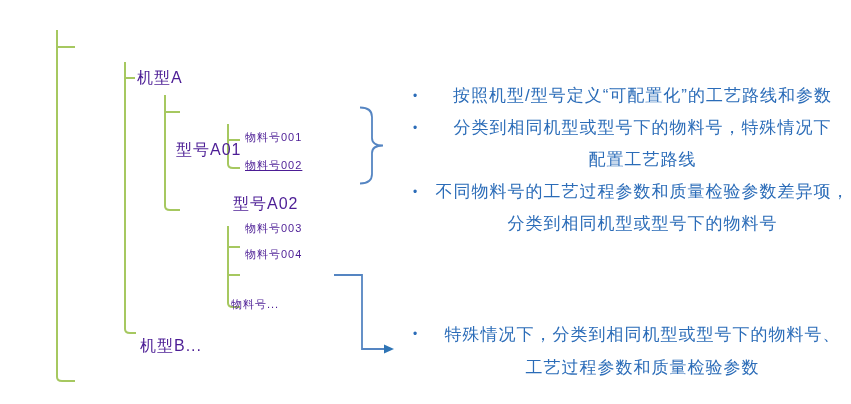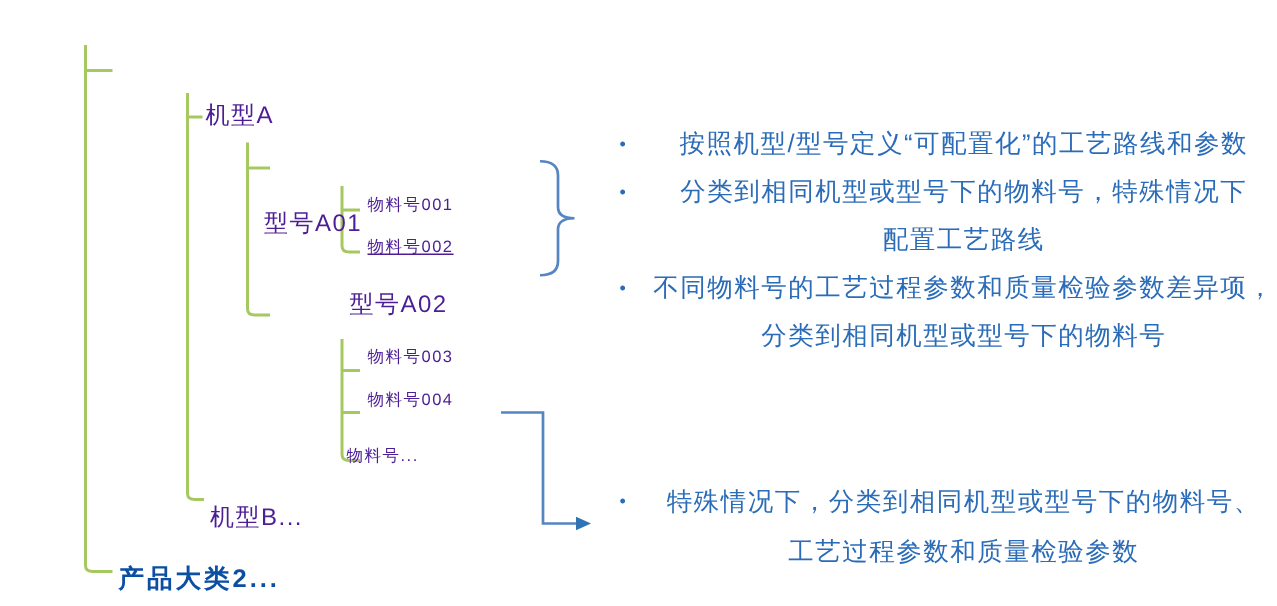--- a/index.html
+++ b/index.html
@@ -60,25 +60,24 @@
       <path d="M334,275 L362,275 L362,349 L385,349" stroke="#5585C2" stroke-width="1.8" fill="none"></path>
       <path d="M384,344.5 L394,349 L384,353.5 Z" fill="#2E74B5" stroke="none"></path>
     </g>
   </svg>
 
   <div class="node" style="left:137px;top:69px;">机型A</div>
   <div class="node" style="left:176px;top:103px;margin-top:38px;">型号A01</div>
   <div class="node leaf" style="left:245px;top:131px;">物料号001</div>
   <div class="node leaf" style="left:245px;top:159px;text-decoration:underline;">物料号002</div>
   <div class="node" style="left:185px;top:195px;margin-left:48px;">型号A02</div>
-  <div class="node leaf" style="left:245px;top:232px;">物料号003</div>
-  <div class="node leaf" style="left:245px;top:261px;">物料号004</div>
+  <div class="node leaf" style="left:245px;top:222px;">物料号003</div>
+  <div class="node leaf" style="left:245px;top:248px;">物料号004</div>
   <div class="node leaf" style="left:231px;top:298px;">物料号...</div>
   <div class="node" style="left:140px;top:327px;margin-top:10px;">机型B...</div>
-  <div class="node bold" style="left:79px;top:376px;">产品大类2...</div>
 
   <div class="bullet-group g1" style="left:406px;top:80px;width:444px;">
     <div class="bullet-item">
       <span class="bullet-marker">•</span>
       <span class="bullet-text">按照机型/型号定义“可配置化”的工艺路线和参数</span>
     </div>
     <div class="bullet-item">
       <span class="bullet-marker">•</span>
       <span class="bullet-text">分类到相同机型或型号下的物料号，特殊情况下
 配置工艺路线</span>

